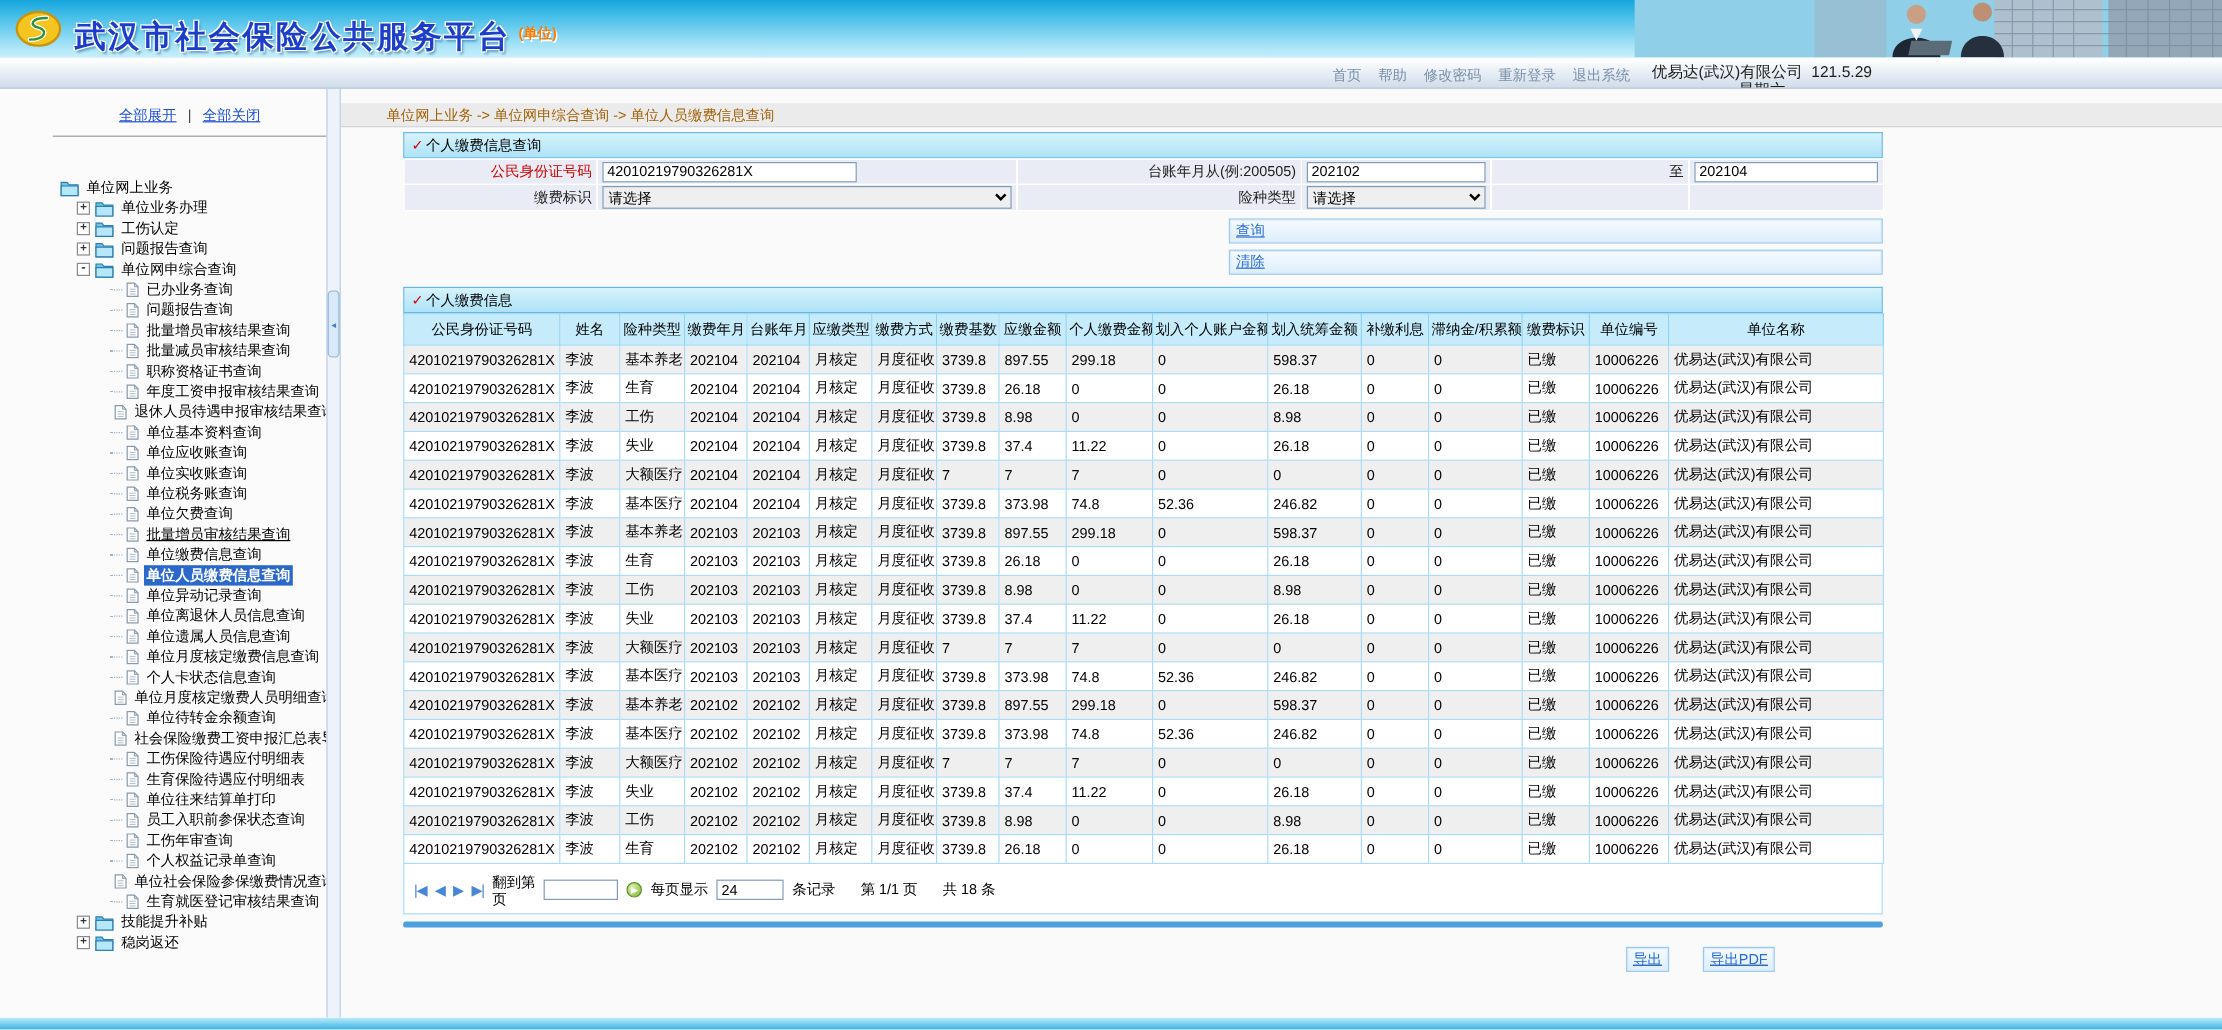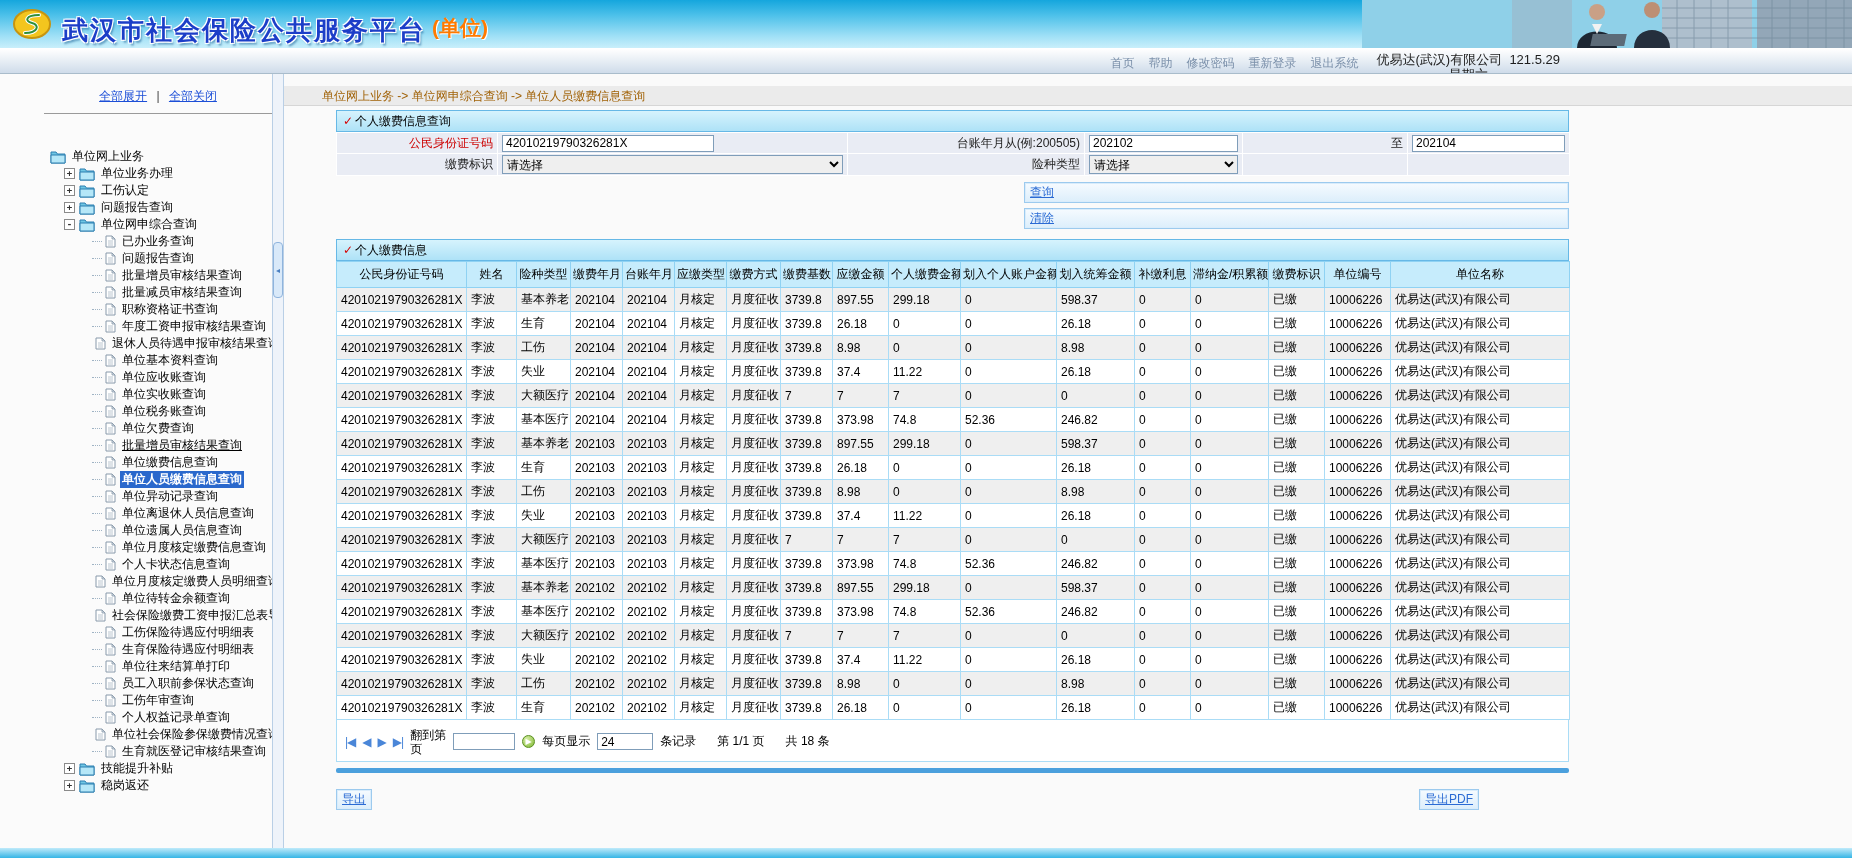--- a/index.html
+++ b/index.html
@@ -6,21 +6,21 @@
   html,body { width:1852px; height:858px; overflow:hidden; background:#f2f2f2;
               font-family:"Liberation Sans","DejaVu Sans",sans-serif; font-size:12px; color:#000; }
 
   
   .banner { position:relative; height:48px;
     background:linear-gradient(180deg,#15a6dd 0%,#49bfe9 30%,#9fe0f6 75%,#c9effb 100%);
     display:flex; align-items:center; overflow:hidden; }
   .logo { width:40px; height:34px; margin-left:12px; flex:0 0 auto; }
   .banner-title { margin-left:10px; font-size:26px; font-weight:bold; color:#1c3ec8; letter-spacing:2px;
     text-shadow:-1px -1px 0 #fff,1px -1px 0 #fff,-1px 1px 0 #fff,1px 1px 0 #fff,2px 3px 2px rgba(0,70,130,.45);margin-top:12px; }
-  .banner-suffix { margin-left:6px; font-size:21px; font-weight:bold; color:#ff7a00;
+  .banner-suffix { margin-left:6px; font-size:12px; font-weight:bold; color:#ff7a00;
     text-shadow:1px 1px 0 #fff; align-self:center; padding-top:8px; }
   .photo { position:absolute; right:0; top:0; height:48px; width:490px; }
 
   
   .navstrip { height:26px; background:linear-gradient(180deg,#ffffff,#cfdcea);
     border-top:1px solid #fff; border-bottom:1px solid #a9bccb;
     display:flex; align-items:flex-start; justify-content:flex-end; padding-right:292px; overflow:hidden; }
   .nav-links { display:flex; gap:14px; padding-top:6px; }
   .nav-links a { color:#7b90aa; text-decoration:none; cursor:pointer; }
   .who { margin-left:18px; text-align:center; line-height:15px; color:#1d1d1d; font-size:13px; padding-top:3px; }
@@ -96,21 +96,21 @@
   .goto-wrap { display:inline-flex; flex-direction:column; line-height:14px; }
   .goto-input { width:62px; } .size-input { width:56px; }
   .go-icon { width:13px; height:13px; border-radius:50%; border:1px solid #5a9020;
     background:radial-gradient(circle at 35% 30%,#d8efa8,#7fb832); display:inline-flex;
     align-items:center; justify-content:center; color:#fff; font-size:8px; cursor:pointer; }
   .pg-txt { white-space:nowrap; }
   .pg-gap { margin-left:14px; }
 
   .hbar { height:5px; background:#4ba0dd; border-radius:2px; margin-top:6px; }
 
-  .export-row { margin-top:16px; display:flex; justify-content:space-between; gap:28px; padding-right:90px;text-decoration:underline; }
+  .export-row { margin-top:16px; display:flex; justify-content:flex-end; gap:28px; padding-right:90px;text-decoration:underline; }
 
   .footer { height:10px; background:linear-gradient(180deg,#bfeafa,#35b5e5); }
 </style>
 </head>
 <body>
 
 <div class="banner">
   <svg class="logo" viewBox="0 0 40 34">
     <ellipse cx="20" cy="17" rx="18" ry="14" fill="#f3c51e" stroke="#c79410" stroke-width="2"></ellipse>
     <path d="M27 8 C14 8 12 14 20 16 C28 18 26 26 13 26" fill="none" stroke="#ffffff" stroke-width="4" stroke-linecap="round"></path>

